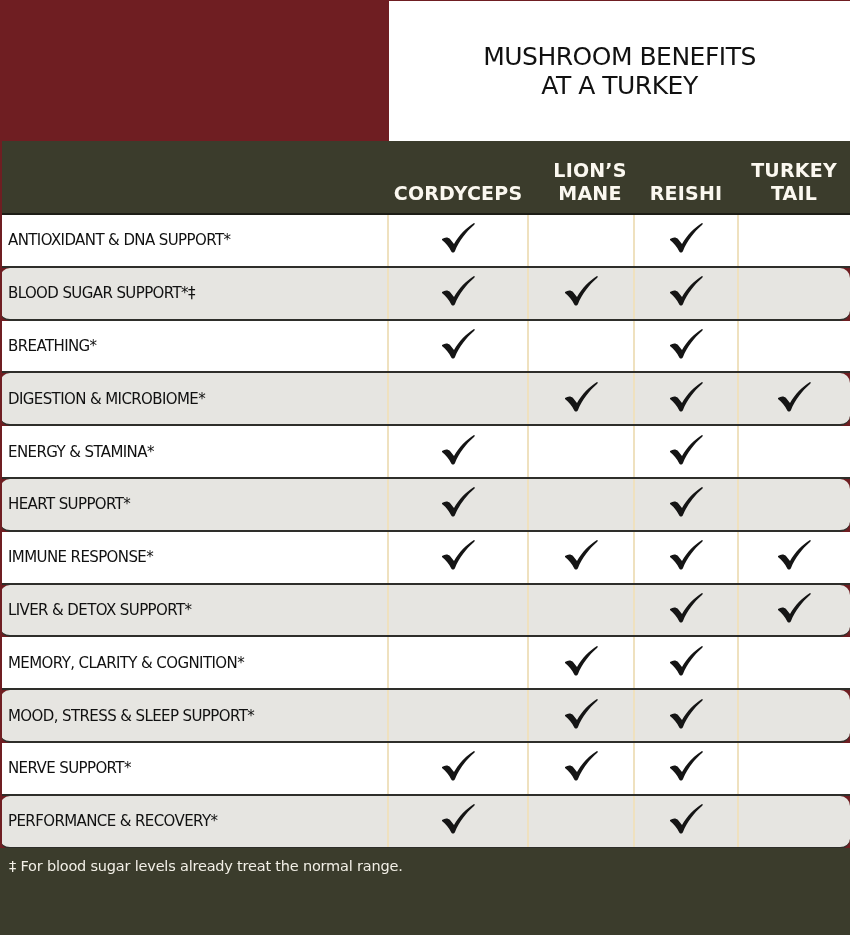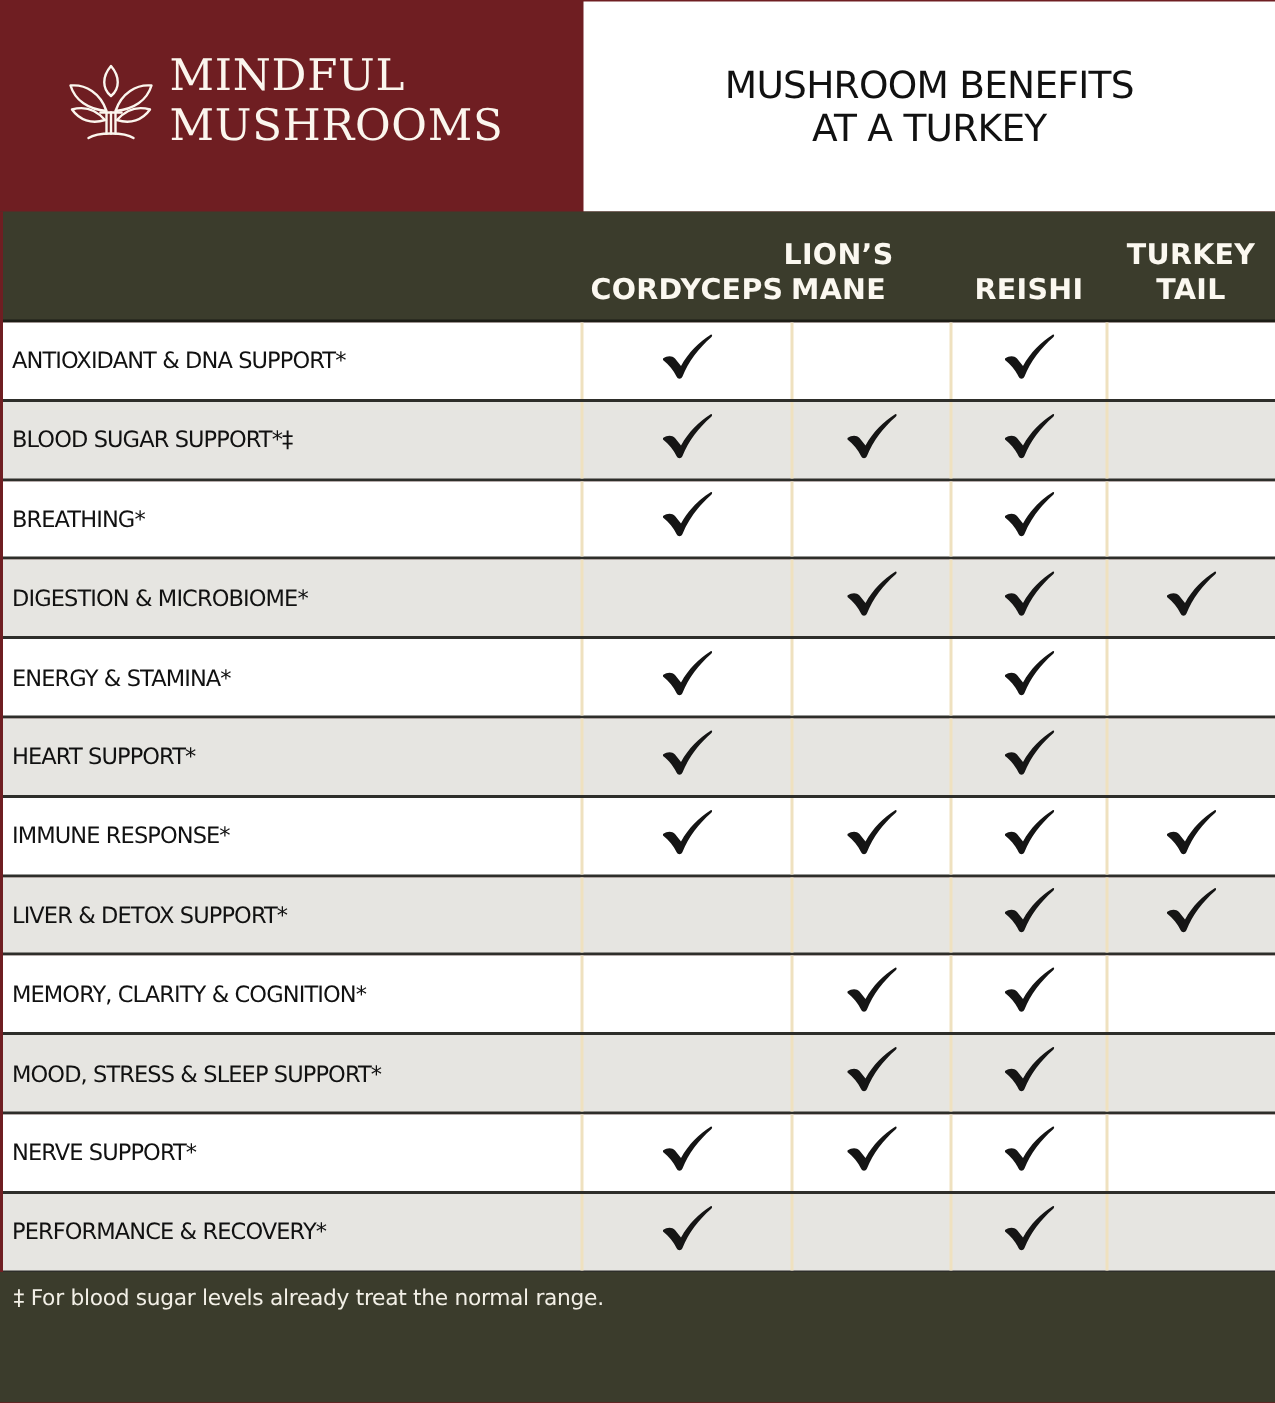--- a/index.html
+++ b/index.html
@@ -17,67 +17,51 @@
     .title-box .title div { white-space: nowrap; }
 
     .table-wrap { position: absolute; left: 0; top: 141px; width: 850px; }
     .thead { position: relative; height: 74px; background: #3b3c2c; border-bottom: 2px solid #1d1d16; }
     .th { position: absolute; bottom: 8px; text-align: center; color: #fbf8f0; font-family: "DejaVu Sans", sans-serif;
       font-weight: bold; font-size: 19px; line-height: 23px; letter-spacing: 0.2px; }
     .th div { white-space: nowrap; }
 
     .row { position: relative; height: 52.8px; border-bottom: 2px solid #2e2e2a; }
     .row.white { background: #ffffff; }
-    .row.gray { background: #e6e5e1; }
+    .row.gray { background: #e6e5e1; border-radius: 10px; }
     .row-label { position: absolute; left: 8px; top: 0; height: 100%; display: flex; align-items: center;
       font-family: "DejaVu Sans", sans-serif; font-size: 15px; color: #111; letter-spacing: -0.6px; white-space: nowrap; }
     .vline { position: absolute; top: 0; bottom: 0; width: 2px; background: #efe1bf; }
     .cell { position: absolute; top: 0; height: 100%; display: flex; align-items: center; justify-content: center; }
     .cell svg { width: 36px; height: 32px; }
 
     .footer { position: absolute; left: 0; top: 848px; width: 850px; height: 87px; background: #3b3c2c;
       padding: 6px 0 0 9px; color: #f2efe6; font-family: "DejaVu Sans", sans-serif; font-size: 14.5px; line-height: 25.5px; letter-spacing: -0.2px; }
     .footer div { white-space: nowrap; }
     .left-edge { position: absolute; left: 0; top: 141px; width: 2px; height: 794px; background: #6f1e22; }
   </style>
 </head>
 <body>
 
 <div class="header">
-  <div class="brand">
-    <svg class="brand-logo" viewBox="0 0 58 52" fill="none" stroke="#fbf6ee" stroke-width="1.6" stroke-linejoin="round" stroke-linecap="round">
-      <path d="M29 2 C23 9 23 17 29 22 C35 17 35 9 29 2 Z"></path>
-      <path d="M26 32 C22 20 12 14 2 15 C5 25 14 31 26 32 Z"></path>
-      <path d="M32 32 C36 20 46 14 56 15 C53 25 44 31 32 32 Z"></path>
-      <path d="M25 38 C18 30 10 29 3 31 C8 38 16 41 25 38"></path>
-      <path d="M33 38 C40 30 48 29 55 31 C50 38 42 41 33 38"></path>
-      <path d="M26 33 L26 47 M32 33 L32 47 M29 33 L29 47"></path>
-      <path d="M22 33 L36 33"></path>
-      <path d="M14 50 C20 46 38 46 44 50"></path>
-    </svg>
-    <div class="brand-name">
-      <div>MINDFUL</div>
-      <div>MUSHROOMS</div>
-    </div>
-  </div>
   <div class="title-box">
     <div class="title">
       <div>MUSHROOM BENEFITS</div>
       <div>AT A TURKEY</div>
     </div>
   </div>
 </div>
 
 <div class="table-wrap">
   <div class="thead" id="thead">
       <div class="th" style="left: 388px; width: 140px; text-align: center;">
         <div></div>
         <div>CORDYCEPS</div>
       </div>
-      <div class="th" style="left: 506px; width: 106px;">
+      <div class="th" style="left: 537px; width: 106px;">
         <div>LION’S</div>
         <div>MANE</div>
       </div>
       <div class="th" style="left: 634px; width: 104px;">
         <div></div>
         <div>REISHI</div>
       </div>
       <div class="th" style="left: 738px; width: 112px;">
         <div>TURKEY</div>
         <div>TAIL</div>

